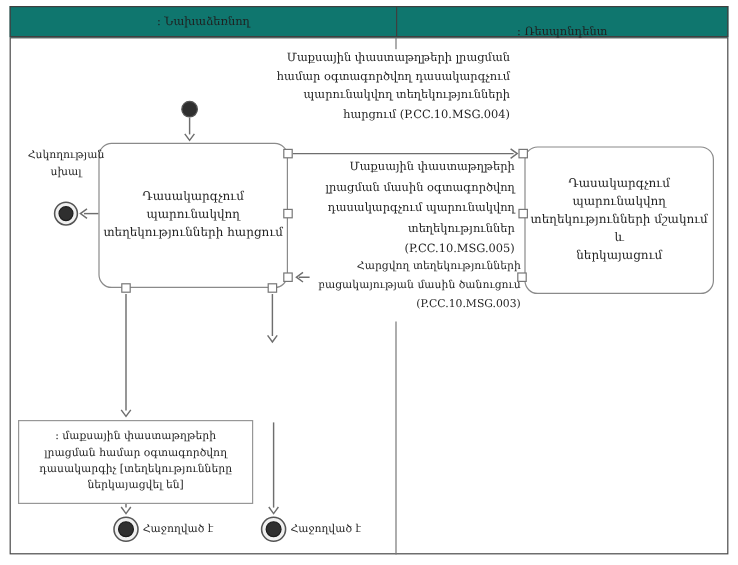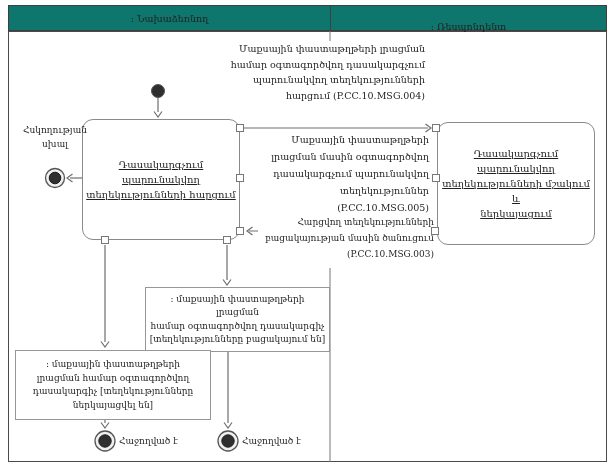--- a/index.html
+++ b/index.html
@@ -11,21 +11,21 @@
   .h2{z-index:2;position:absolute;}
   
   .lane-header{left:8px;top:5px;width:599px;height:26px;display:flex;border:1px solid #3f3f3f;box-sizing:border-box;background:#0f766e;}
   .lane-cell{display:flex;align-items:center;justify-content:center;font-size:9.5px;box-sizing:border-box;}
   .lane-cell.left{width:322px;border-right:1px solid #3f3f3f;}
   .lane-cell.right{flex:1;margin-top:16px;}
   
   .frame{left:8px;top:31px;width:599px;height:431px;border:1px solid #4a4a4a;box-sizing:border-box;background:transparent;z-index:0;position:absolute;}
   
   .activity{border:1px solid #8a8a8a;border-radius:11px;background:#fff;display:flex;align-items:center;justify-content:center;
-            text-align:center;font-size:10px;line-height:15px;white-space:pre-line;box-sizing:border-box;text-decoration:underline;}
+            text-align:center;font-size:10px;line-height:15px;white-space:pre-line;box-sizing:border-box;}
   #act-left{left:82px;top:119px;width:158px;height:121px;}
   #act-right{left:437px;top:122px;width:158px;height:123px;}
   
   .objnode{border:1px solid #979797;background:#fff;display:flex;align-items:center;justify-content:center;
            text-align:center;font-size:9px;line-height:13.5px;white-space:pre-line;box-sizing:border-box;padding:2px;}
   #obj-mid{left:145px;top:287px;width:185px;height:65px;}
   #obj-bl{left:15px;top:350px;width:196px;height:70px;}
   
   .flowlabel{background:#fff;text-align:right;white-space:pre-line;}
   #lbl-msg004{left:190px;top:41px;width:235px;font-size:9.5px;line-height:15.5px;}
@@ -73,23 +73,20 @@
 (P.CC.10.MSG.003)</div>
 
   <div class="h2 activity" id="act-left">Դասակարգչում
 պարունակվող
 տեղեկությունների հարցում</div>
   <div class="h2 activity" id="act-right">Դասակարգչում
 պարունակվող
 տեղեկությունների մշակում և
 ներկայացում</div>
 
-  <div class="h2 objnode" id="obj-mid">: մաքսային փաստաթղթերի լրացման
-համար օգտագործվող դասակարգիչ
-[տեղեկությունները բացակայում են]</div>
   <div class="h2 objnode" id="obj-bl">: մաքսային փաստաթղթերի
 լրացման համար օգտագործվող
 դասակարգիչ [տեղեկությունները
 ներկայացվել են]</div>
 
   <div class="h2 nodelabel" id="lbl-error">Հսկողության
 սխալ</div>
   <div class="h2 nodelabel" id="lbl-ok1">Հաջողված է</div>
   <div class="h2 nodelabel" id="lbl-ok2">Հաջողված է</div>
 

